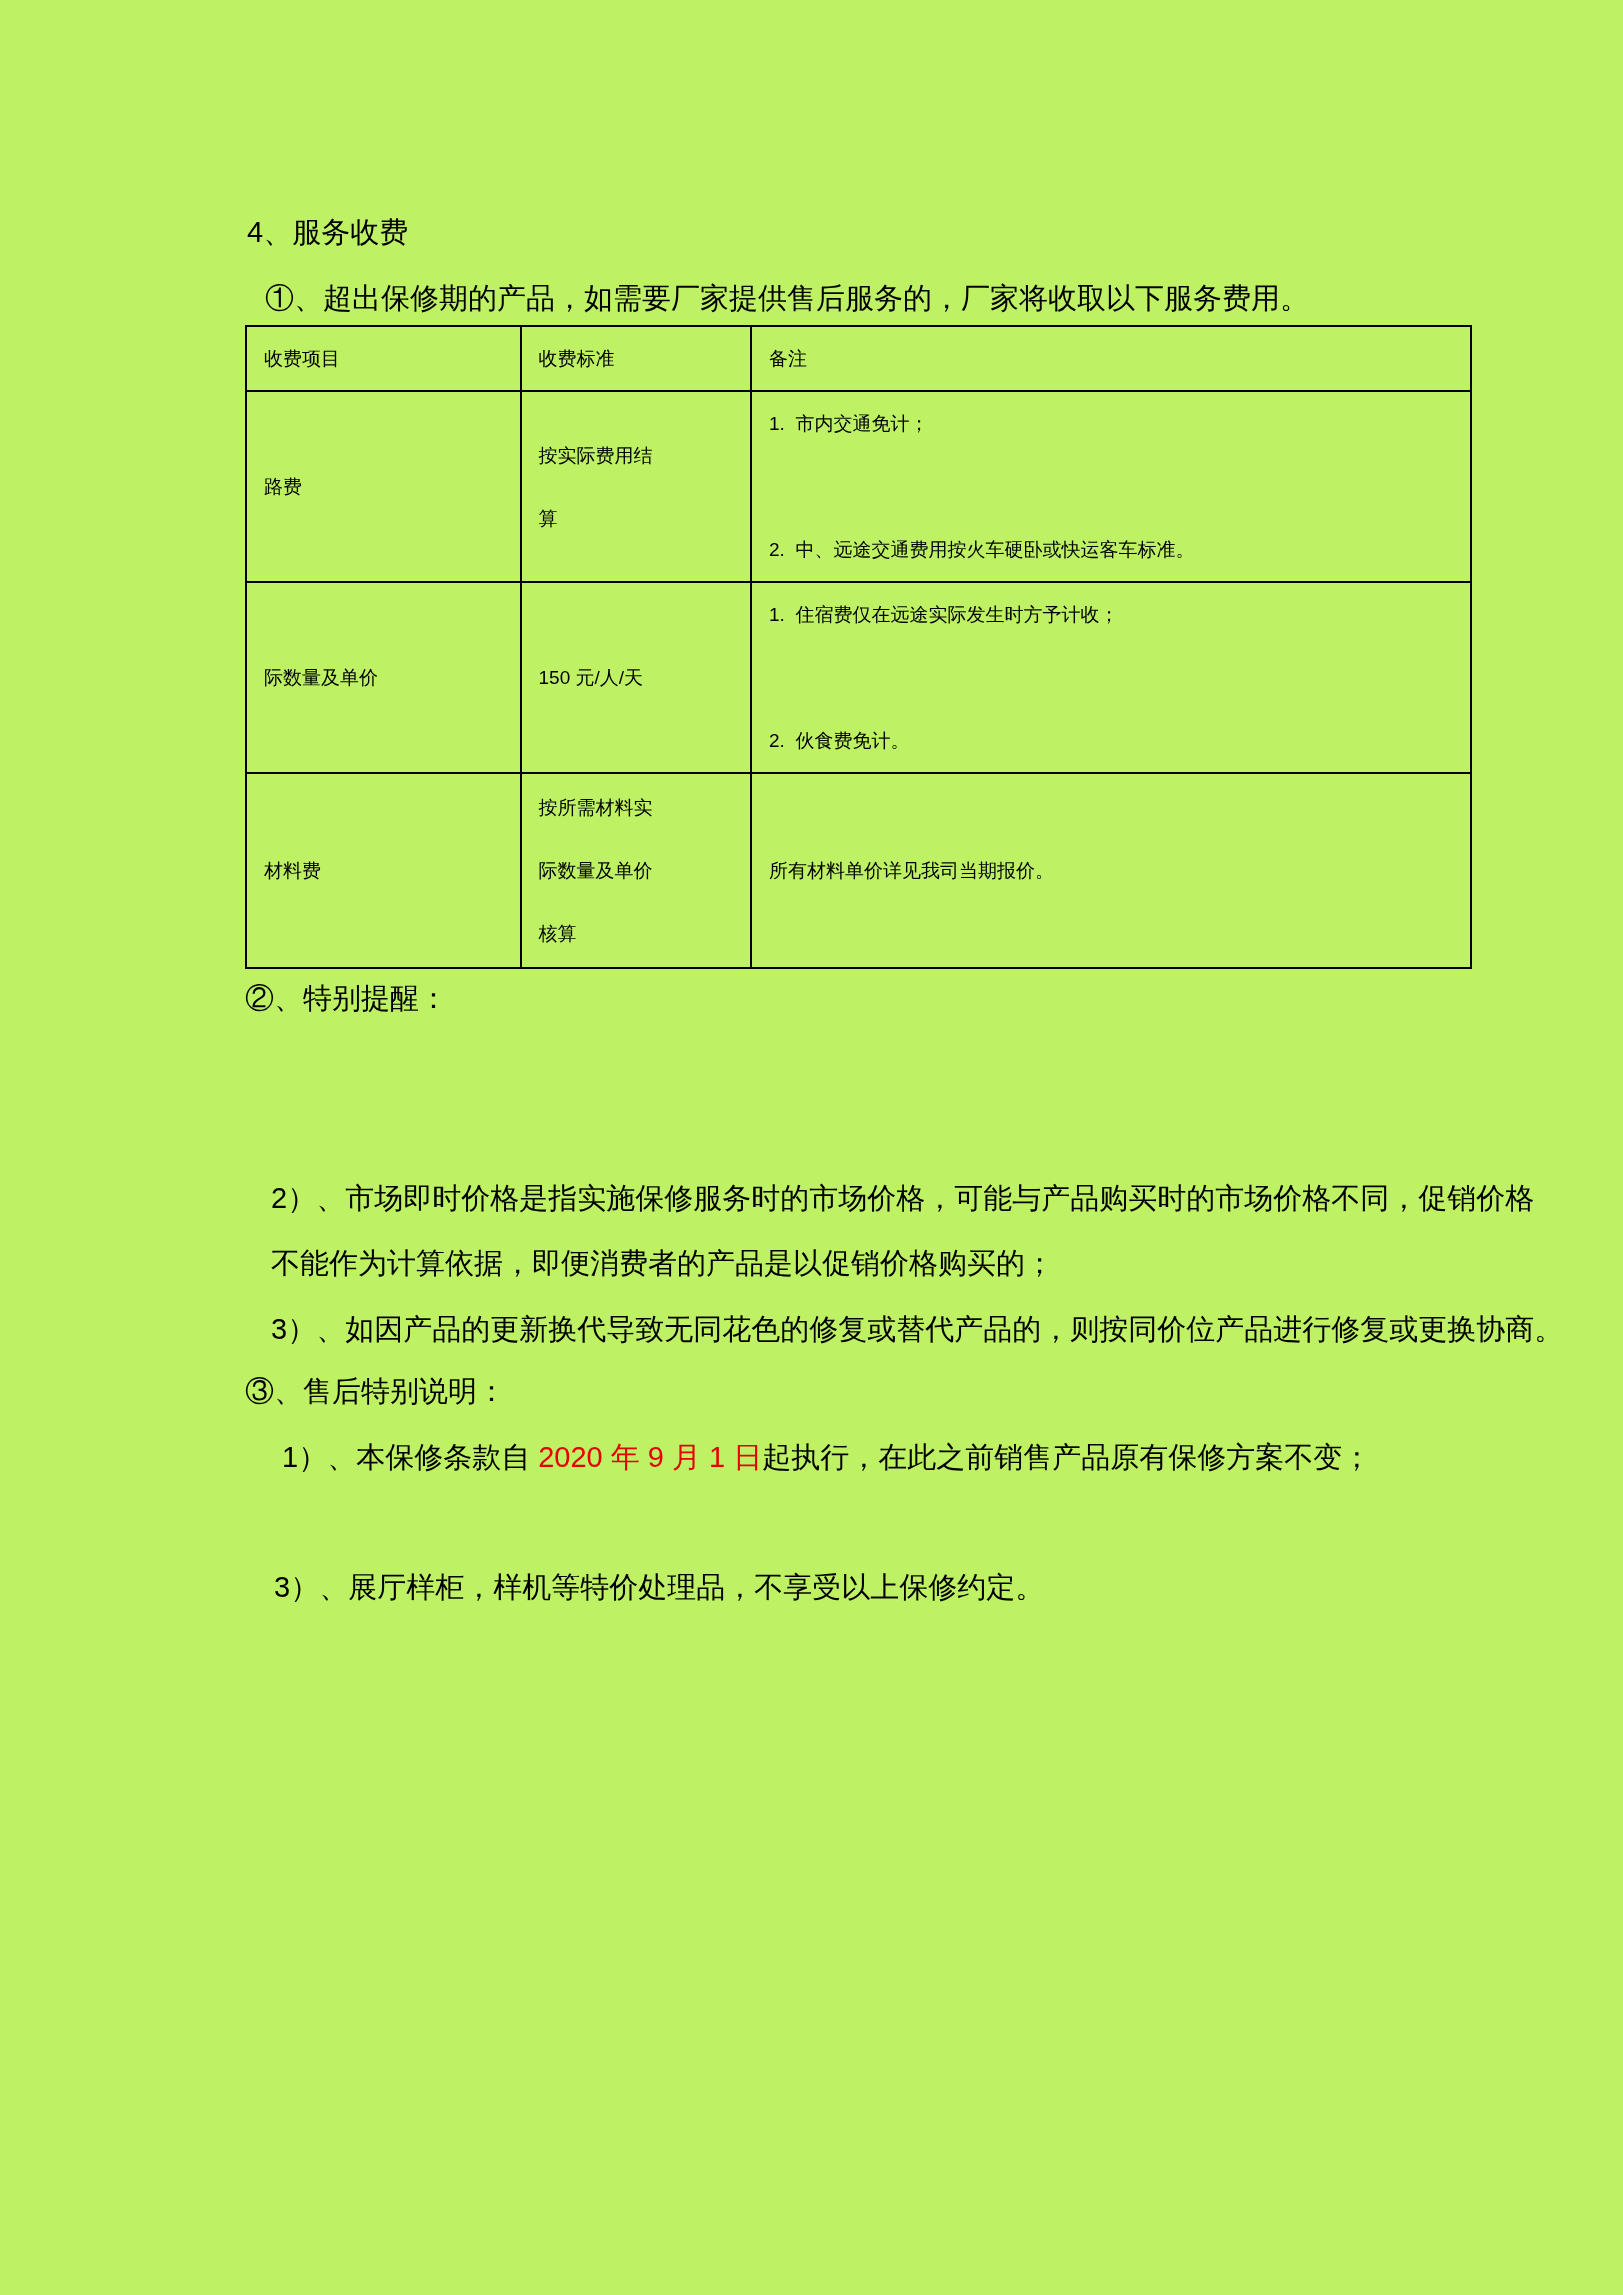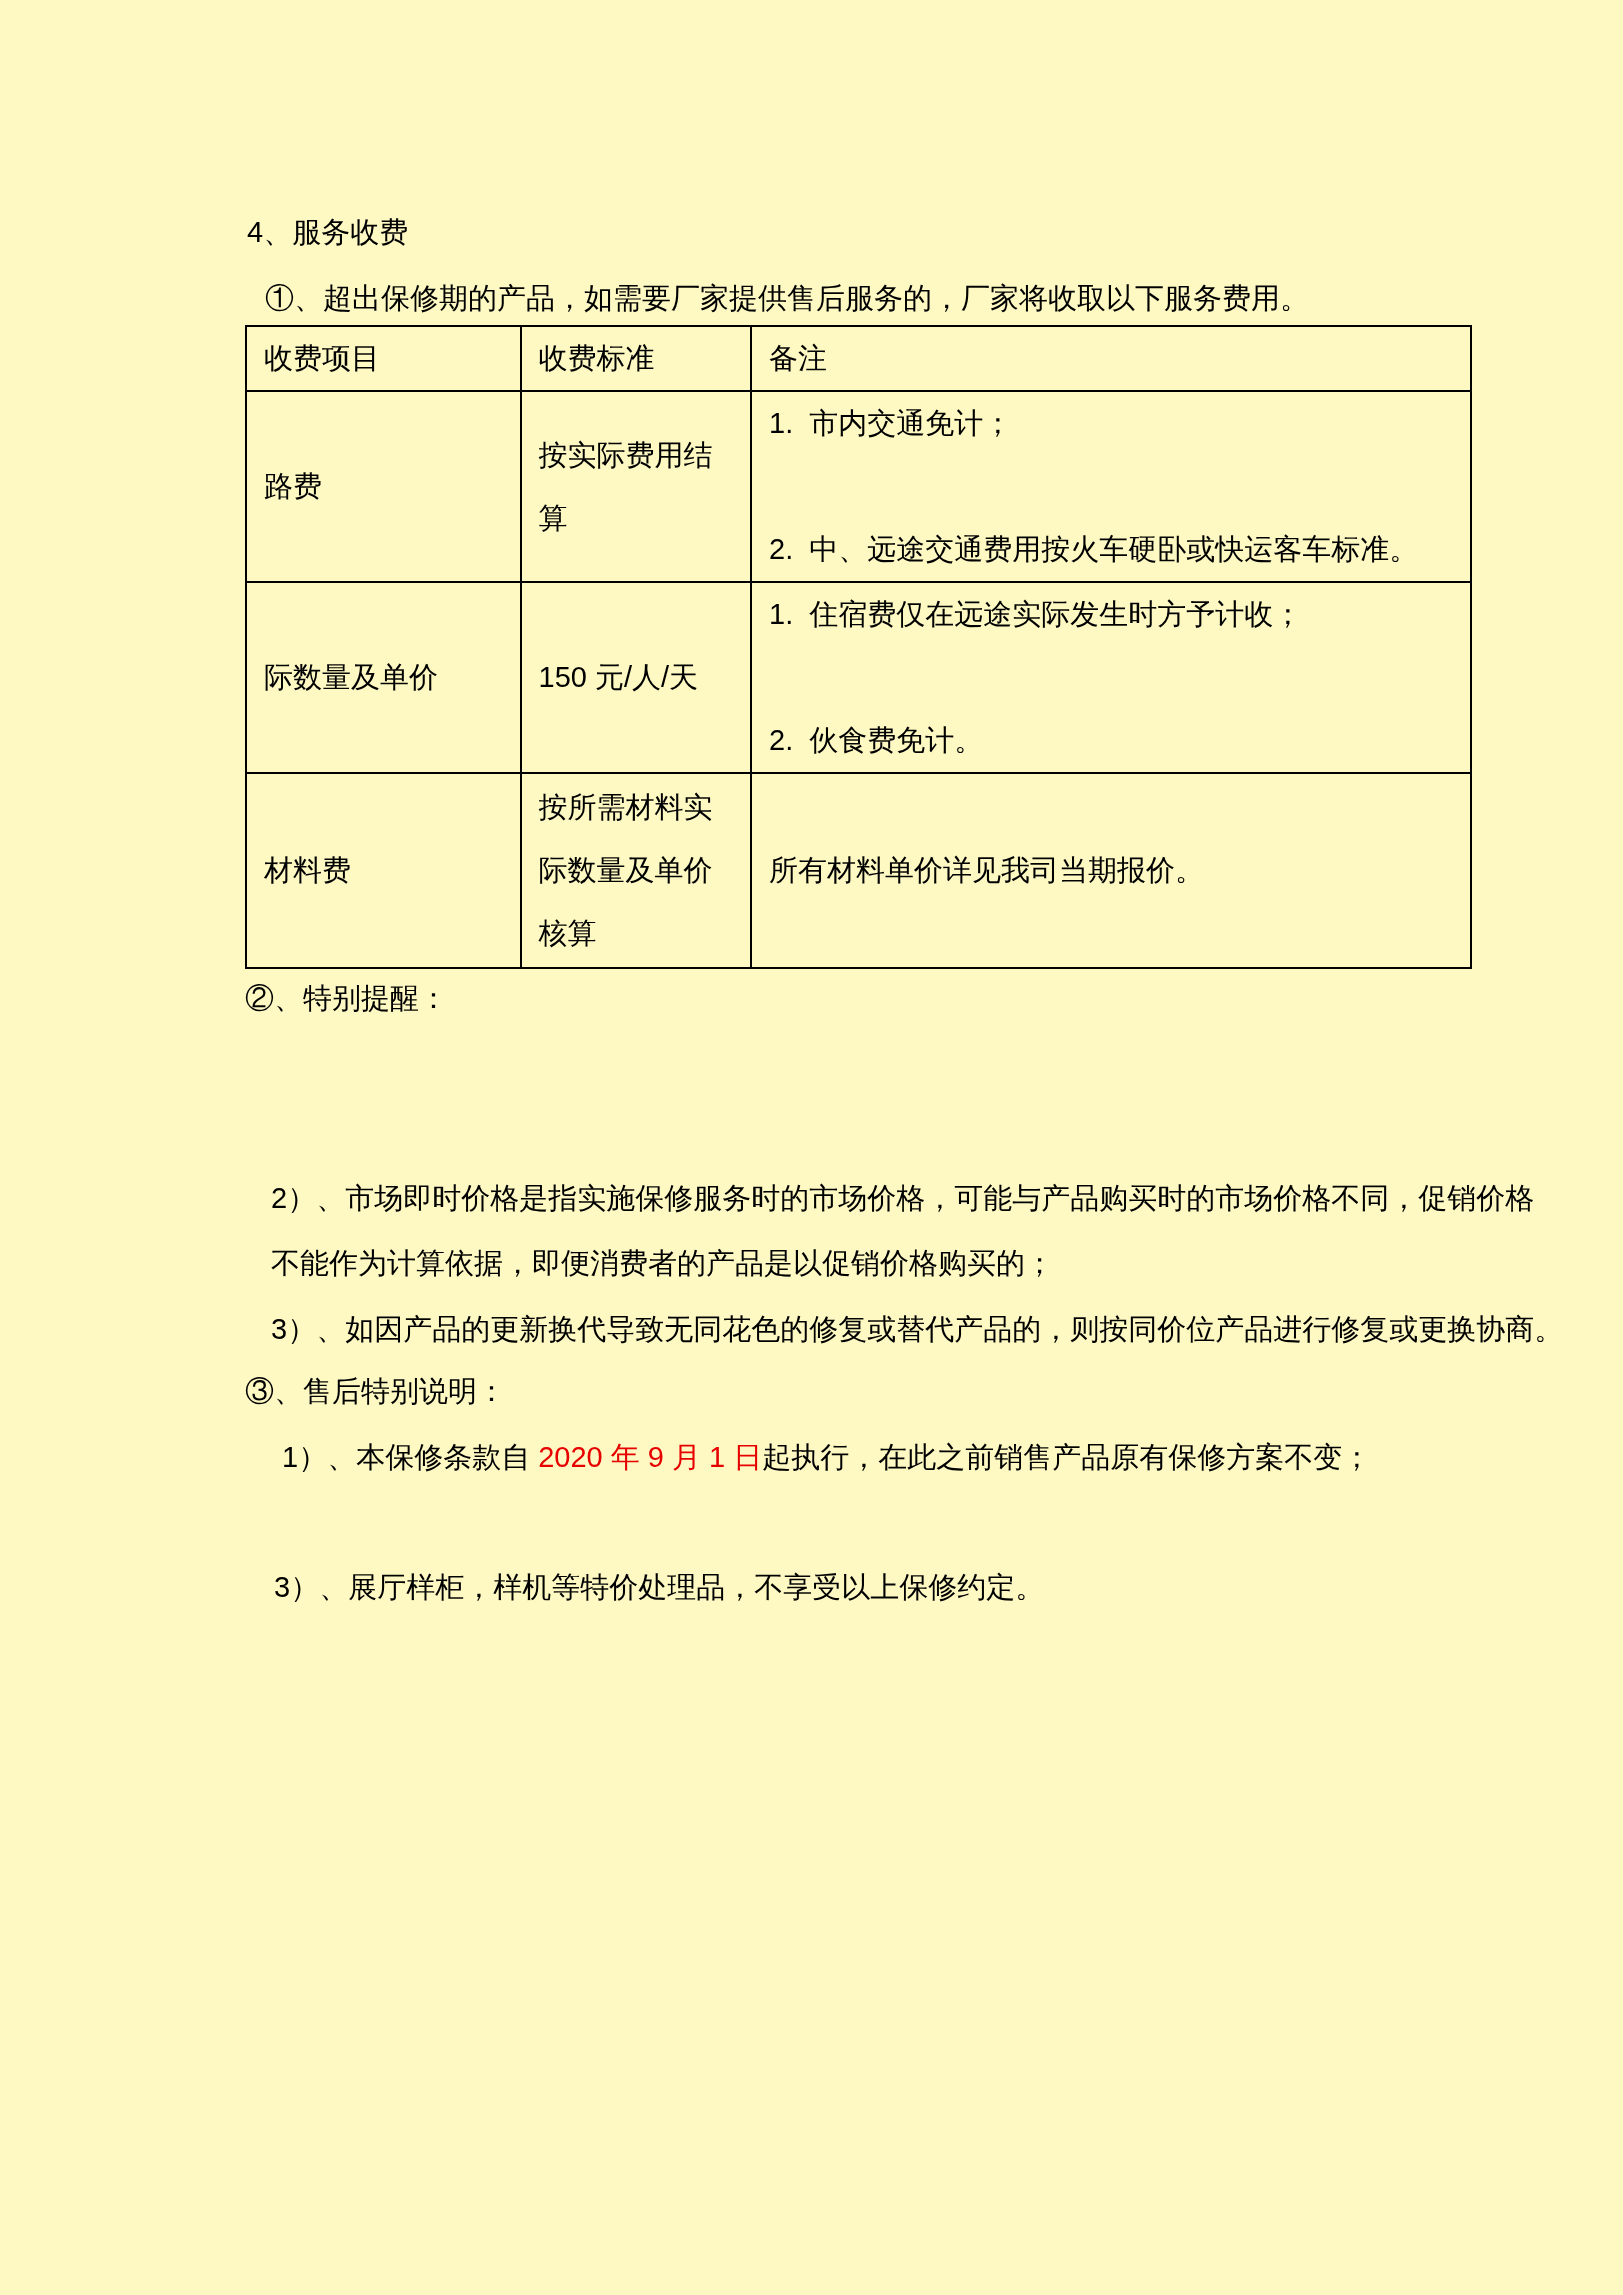--- a/index.html
+++ b/index.html
@@ -4,21 +4,21 @@
 <style>
   html, body {
     margin: 0;
     padding: 0;
     background: #ffffff;
   }
   .page {
     position: relative;
     width: 1623px;
     height: 2295px;
-    background: #fef9c3;
+    background: #bef264;
     font-family: "Liberation Sans", sans-serif;
     color: #000000;
     overflow: hidden;
   }
   .abs { position: absolute; }
   .txt {
     font-size: 29px;
     line-height: 65px;
     white-space: pre-wrap;
     margin: 0;
@@ -37,21 +37,21 @@
   table.fee-table {
     position: absolute;
     left: 245px;
     top: 325px;
     border-collapse: collapse;
     table-layout: fixed;
     width: 1153px;
   }
   table.fee-table td {
     border: 2px solid #000000;
-    font-size: 29px;
+    font-size: 19px;
     line-height: 63px;
     padding: 0 6.5px 0 17px;
     vertical-align: middle;
     white-space: pre-wrap;
     overflow: hidden;
   }
   tr.h-header { height: 65px; }
   tr.h-r1 { height: 131px; }
   tr.h-r2 { height: 128px; }
   tr.h-r3 { height: 126px; }

